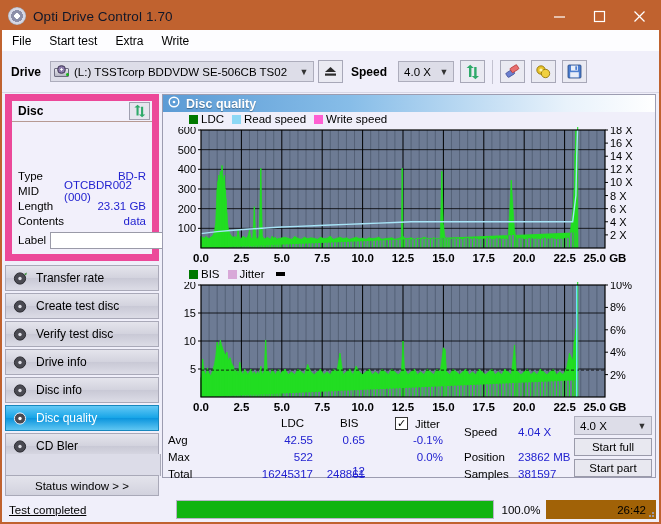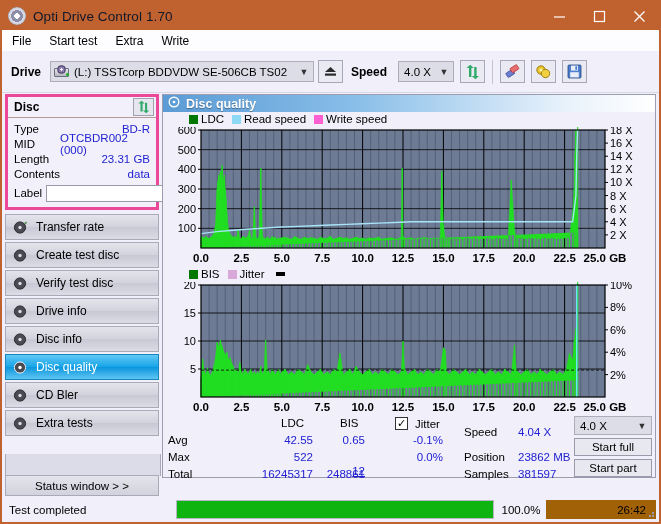--- a/index.html
+++ b/index.html
@@ -91,34 +91,34 @@
     display:flex;align-items:center;box-sizing:border-box;font-size:11.5px;
     margin-left:2px;
   }
   .speed-combo .v{padding-left:5px;flex:1 1 auto;}
   .tb-sep{width:1px;height:24px;background:#c3c2d0;margin:0 7px;}
   
   .leftcol{
     position:absolute;left:3px;top:92px;width:154px;bottom:26px;
   }
   .disc-panel{
-    border:3px solid #ec4899;background:#f2f0fb;
+    border:7px solid #ec4899;background:#f2f0fb;
     box-sizing:border-box;
   }
   .disc-head{
     height:20px;display:flex;align-items:center;justify-content:space-between;
     border-bottom:1px solid #b79a93;padding:0 2px 0 6px;
     background:#f2f0fb;
   }
   .disc-head .t{font-weight:bold;font-size:12px;}
   .refresh-btn{
     width:21px;height:18px;border:1px solid #a0a0b0;background:#e6e6ef;
     display:flex;align-items:center;justify-content:center;box-sizing:border-box;
   }
-  .disc-rows{padding:3px 6px 4px 6px;}
+  .disc-rows{padding:3px 6px 4px 6px;margin-top:43px;}
   .drow{display:flex;justify-content:space-between;align-items:center;height:15px;font-size:11.5px;}
   .drow .k{color:#000;}
   .drow .v{color:#2222d0;padding-left:25px;}
   .label-row{display:flex;align-items:center;margin-top:2px;height:20px;gap:4px;}
   .label-row .k{font-size:11.5px;width:33px;}
   .label-input{
     flex:1 1 auto;height:17px;background:#fff;border:1px solid #9a9aa8;box-sizing:border-box;
   }
   .label-btn{
     width:21px;height:19px;border:1px solid #a0a0b0;background:#e6e6ef;
@@ -186,20 +186,21 @@
     font-size:11px;line-height:1;color:#000;
   }
   
   .statusbar{
     position:absolute;left:3px;right:3px;bottom:3px;height:19px;
     display:flex;align-items:stretch;font-size:11.5px;
   }
   .sb-text{
     flex:0 0 165px;display:flex;align-items:center;padding-left:4px;
     background:#f0effa;
+    text-decoration:underline;
   }
   .sb-prog{
     flex:1 1 auto;background:#fafaff;border:1px solid #b6b6c6;
     box-sizing:border-box;position:relative;margin:0 2px;
   }
   .sb-prog .fill{position:absolute;left:0;top:0;bottom:0;background:#10b410;}
   .sb-pct{flex:0 0 50px;display:flex;align-items:center;justify-content:center;background:#f0effa;}
   .sb-time{flex:0 0 100px;display:flex;align-items:center;justify-content:flex-end;padding-right:10px;background:#a16207;}
   .grip{
     position:absolute;right:1px;bottom:1px;width:11px;height:11px;

